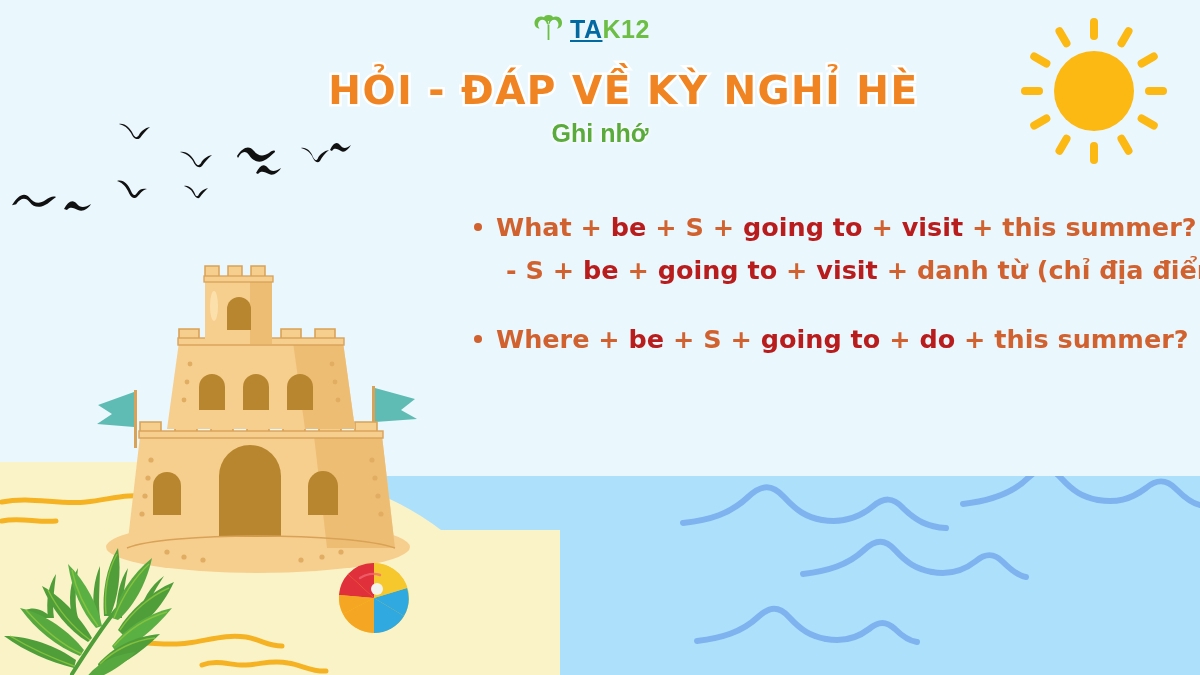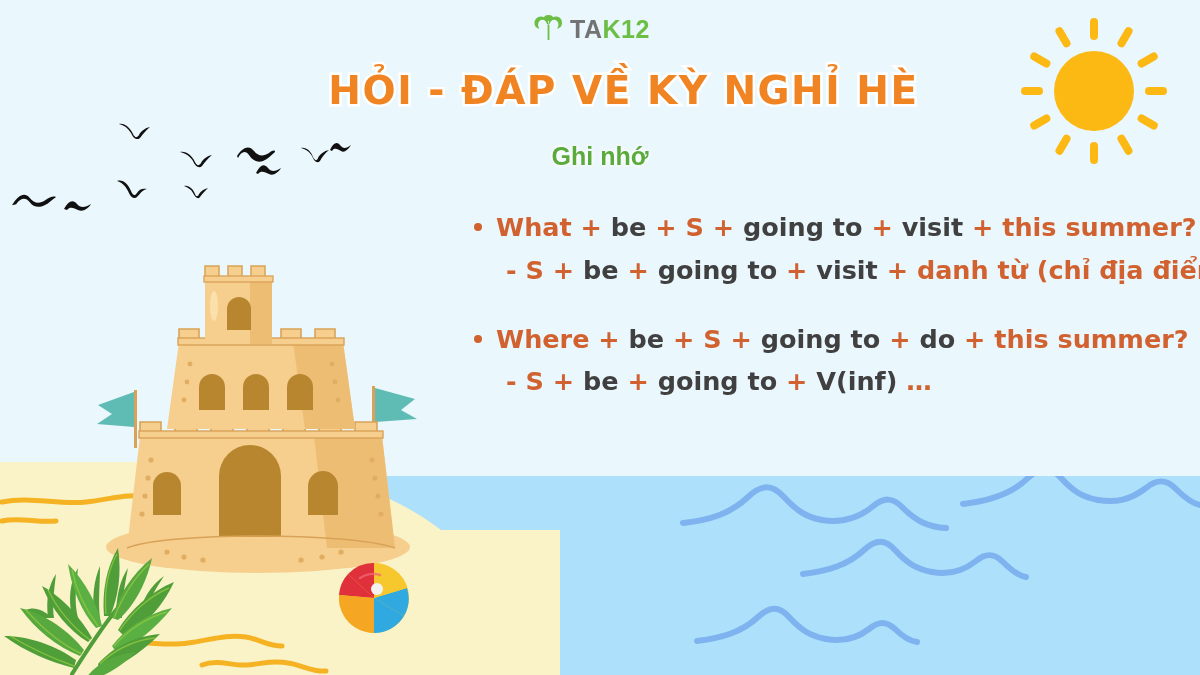--- a/index.html
+++ b/index.html
@@ -14,54 +14,54 @@
   
   .sky      { position:absolute; left:0; top:0; width:1200px; height:476px; background:#eaf7fd; }
   .ocean    { position:absolute; left:0; top:476px; width:1200px; height:199px; background:#ade1fb; }
   .beach    { position:absolute; left:-40px; top:462px; width:560px; height:260px;
               background:#faf3c8; border-top-right-radius:300px 210px; }
   .beach2   { position:absolute; left:-40px; top:530px; width:600px; height:200px; background:#faf3c8; }
 
   
   .logo { position:absolute; left:533px; top:12px; display:flex; align-items:center; gap:7px; }
   .logo-text { font-size:25px; font-weight:bold; letter-spacing:.5px; line-height:1; }
-  .logo-ta { color:#737373; }
+  .logo-ta { color:#0369a1;text-decoration:underline; }
   .logo-k12 { color:#6cbe45; }
 
   .title {
     position:absolute; left:0; top:68px; width:1200px; text-align:center;
     font-size:39px; font-weight:900; letter-spacing:1.5px;
     color:#f08322;
     -webkit-text-stroke:5px #ffffff;
     paint-order:stroke fill;
     font-family:"DejaVu Sans", sans-serif;
     padding-left:47px;
   }
   .subtitle {
-    position:absolute; left:0; top:142px; width:1200px; text-align:center;
+    position:absolute; left:0; top:119px; width:1200px; text-align:center;
     font-size:25px; font-weight:bold; color:#5aab3c;
     text-shadow:0 0 5px #fff, 0 0 5px #fff;
   }
 
   
   .memo { position:absolute; left:474px; top:206px; width:700px; }
   .memo-line {
     font-size:25.5px; font-weight:bold; line-height:1.68;
     white-space:nowrap;
     text-shadow:0 0 4px #eaf7fd, 0 0 4px #eaf7fd;
     font-family:"DejaVu Sans", sans-serif;
   }
   .memo-line.indent { padding-left:32px; }
   .memo-gap { height:26px; }
   .bullet-dot {
     display:inline-block; width:8px; height:8px; border-radius:50%;
     background:#d1622f; vertical-align:middle; margin-right:14px; margin-bottom:4px;
   }
   .o { color:#d1622f; }
-  .g { color:#404040; }
+  .g { color:#b91c1c; }
 
   
   .sun { position:absolute; left:1021px; top:18px; width:146px; height:146px; }
   .sun-core { position:absolute; left:33px; top:33px; width:80px; height:80px;
               border-radius:50%; background:#fcb813; }
   .ray { position:absolute; left:69px; top:0; width:8px; height:22px;
          background:#fcb813; border-radius:4px; transform-origin:4px 73px; }
 
   
   .bird { position:absolute; }
@@ -329,16 +329,15 @@
   </div>
 
   <div class="title">HỎI - ĐÁP VỀ KỲ NGHỈ HÈ</div>
   <div class="subtitle">Ghi nhớ</div>
 
   <div class="memo" id="memo">
       <div class="memo-line"><span class="bullet-dot"></span><span class="o">What</span><span class="o"> + </span><span class="g">be</span><span class="o"> + </span><span class="o">S</span><span class="o"> + </span><span class="g">going to</span><span class="o"> + </span><span class="g">visit</span><span class="o"> + </span><span class="o">this summer?</span></div>
       <div class="memo-line indent"><span class="o">- </span><span class="o">S</span><span class="o"> + </span><span class="g">be</span><span class="o"> + </span><span class="g">going to</span><span class="o"> + </span><span class="g">visit</span><span class="o"> + </span><span class="o">danh từ (chỉ địa điểm).</span></div>
       <div class="memo-gap"></div>
       <div class="memo-line"><span class="bullet-dot"></span><span class="o">Where</span><span class="o"> + </span><span class="g">be</span><span class="o"> + </span><span class="o">S</span><span class="o"> + </span><span class="g">going to</span><span class="o"> + </span><span class="g">do</span><span class="o"> + </span><span class="o">this summer?</span></div>
-      <div class="memo-line indent"><span class="o">- </span><span class="o">S</span><span class="o"> + </span><span class="g">be</span><span class="o"> + </span><span class="g">going to</span><span class="o"> + </span><span class="g">V(inf)</span><span class="o"> …</span></div>
     </div>
 
 </div>
 
 </body></html>

